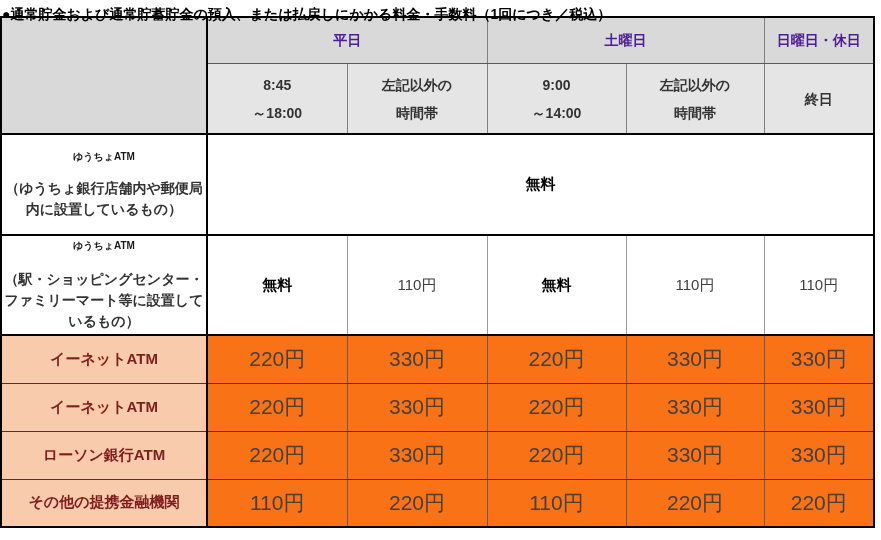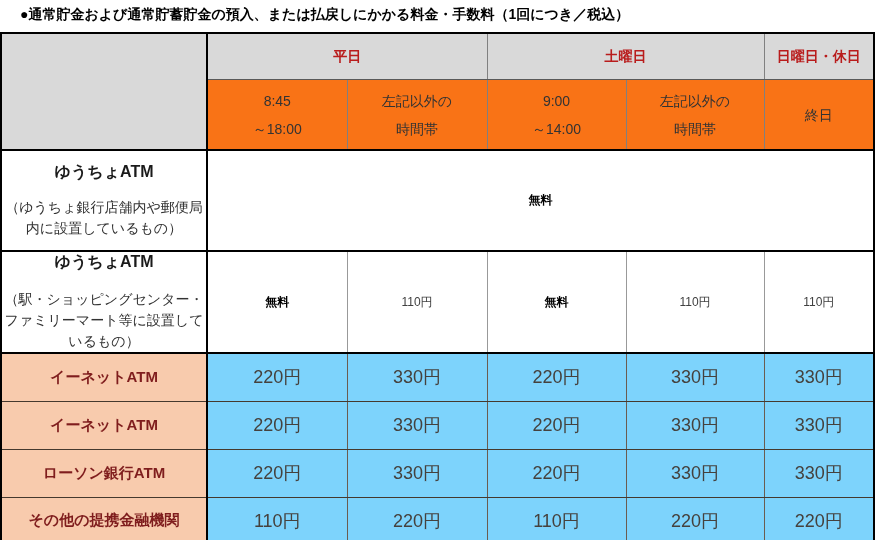--- a/index.html
+++ b/index.html
@@ -1,64 +1,64 @@
 <!DOCTYPE html>
 <html><head>
 <meta charset="utf-8">
 <style>
   html,body{margin:0;padding:0;}
   body{
     width:881px;height:540px;overflow:hidden;background:#fff;
     font-family:"Liberation Sans","DejaVu Sans",sans-serif;color:#000;
   }
   .page-title{
-    height:32px;box-sizing:border-box;padding:6px 0 0 2px;
-    font-size:14px;font-weight:bold;color:#000;white-space:nowrap;margin-left:18px;
+    height:16px;box-sizing:border-box;padding:6px 0 0 2px;
+    font-size:14px;font-weight:bold;color:#000;white-space:nowrap;
   }
   table.fee{
     border-collapse:collapse;table-layout:fixed;width:873px;
     border:2px solid #000;
   }
   th,td{padding:0;text-align:center;vertical-align:middle;}
   
   tr.hr1 th{height:45px;}
   tr.hr2 th{height:69px;}
   th.corner{background:#d9d9d9;border-right:2px solid #000;border-bottom:2px solid #000;}
   th.day{
-    background:#d9d9d9;font-weight:bold;font-size:14px;color:#b91c1c;
+    background:#d9d9d9;font-weight:bold;font-size:14px;color:#4c1d95;
     border:1px solid #808080;border-bottom:1px solid #595959;
   }
   th.time{
-    background:#f97316;font-weight:normal;font-size:14px;color:#333;
+    background:#e5e5e5;font-weight:bold;font-size:14px;color:#333;
     border:1px solid #808080;border-bottom:2px solid #000;
     white-space:pre-line;line-height:2.0;
   }
   
   tr.r1{height:101px;}
   tr.r2{height:100px;}
   th.label{
     background:#fff;border-right:2px solid #000;border-bottom:2px solid #000;
   }
-  .label .nm{display:block;font-weight:bold;font-size:16px;color:#1a1a1a;text-align:center;}
-  .label .note{display:block;font-weight:normal;font-size:14px;color:#333;line-height:1.5;padding:0 2px;}
+  .label .nm{display:block;font-weight:bold;font-size:10px;color:#1a1a1a;text-align:center;}
+  .label .note{display:block;font-weight:bold;font-size:14px;color:#333;line-height:1.5;padding:0 2px;}
   tr.r1 .note{margin-top:14px;}
   tr.r2 .note{margin-top:16px;}
   td.val{
-    font-size:12px;color:#404040;
+    font-size:15px;color:#404040;
     border:1px solid #999;border-bottom:2px solid #000;
   }
   td.val.strong{font-weight:bold;color:#000;}
   
   tr.orange{height:48px;}
   tr.orange th{
     background:#f8cbad;font-weight:bold;font-size:15px;color:#7f1d1d;
     border-right:2px solid #000;border-bottom:1px solid #45392e;
   }
   tr.orange td{
-    background:#7dd3fc;font-size:18px;color:#45413d;
+    background:#f97316;font-size:21px;color:#45413d;
     border:1px solid #6b5c50;border-bottom:1px solid #45392e;
   }
 </style>
 </head>
 <body>
 
 <div class="page-title">●通常貯金および通常貯蓄貯金の預入、または払戻しにかかる料金・手数料（1回につき／税込）</div>
 
 <table class="fee">
   <colgroup>

